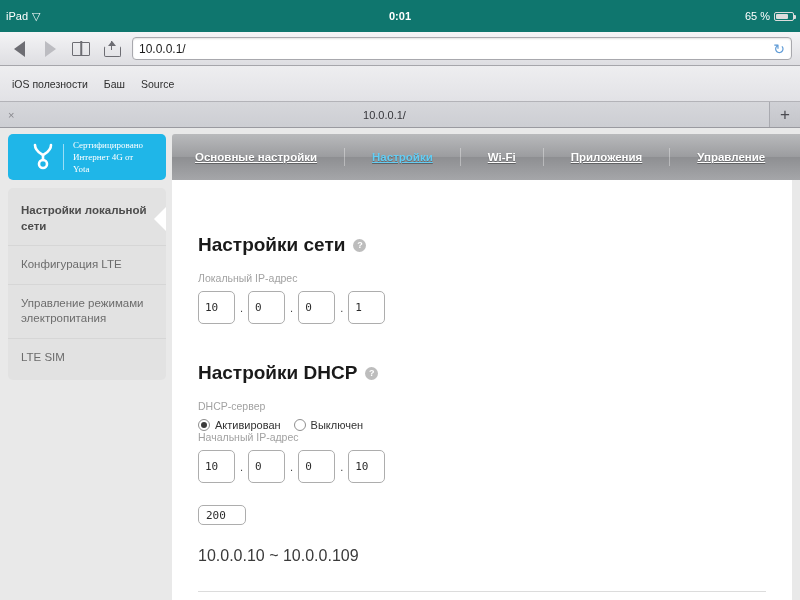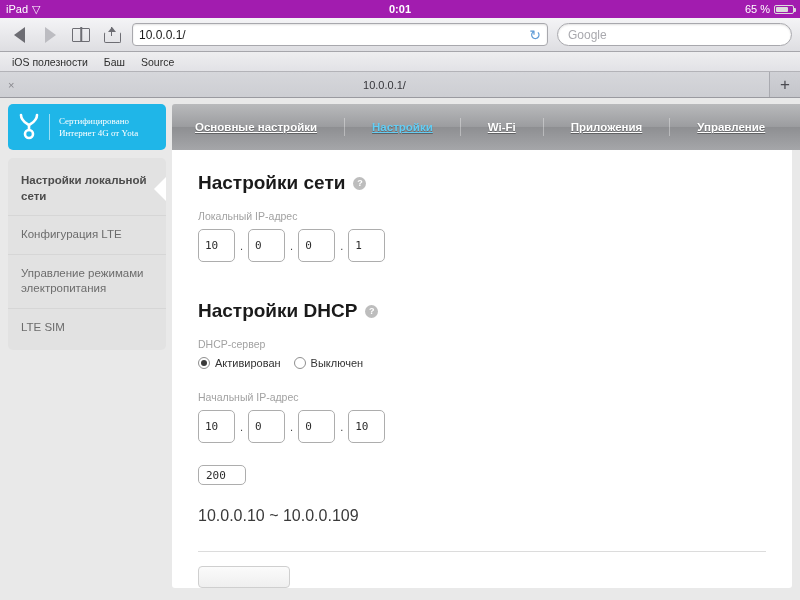--- a/index.html
+++ b/index.html
@@ -5,21 +5,21 @@
   * { box-sizing: border-box; margin: 0; padding: 0; }
   html, body {
     width: 800px; height: 600px;
     overflow: hidden;
     font-family: "Liberation Sans", sans-serif;
     background: #e8e8e8;
   }
 
   
   .status-bar {
-    height: 18px; background: #a21caf; color: #fff;
+    height: 32px; background: #0f766e; color: #fff;
     display: flex; align-items: center;
     font-size: 11px; padding: 0 6px;
     position: relative;
   }
   .sb-left { display: flex; align-items: center; gap: 4px; }
   .sb-center {
     position: absolute; left: 0; right: 0; text-align: center;
     font-size: 11px; font-weight: bold; pointer-events: none;
   }
   .sb-right {
@@ -87,21 +87,21 @@
   .search-field {
     width: 235px; height: 23px; background: #fff;
     border: 1px solid #a8a8ad; border-radius: 12px;
     display: flex; align-items: center; padding: 0 10px;
     font-size: 12px; color: #a9a9ae;
     box-shadow: inset 0 1px 2px rgba(0,0,0,.12);
   }
 
   
   .bookmarks-bar {
-    height: 20px;
+    height: 36px;
     background: linear-gradient(to bottom, #eeeef0 0%, #e2e2e6 100%);
     border-bottom: 1px solid #b3b3b8;
     display: flex; align-items: center; padding: 0 12px; gap: 16px;
   }
   .bm-item { font-size: 10.5px; color: #2e2e2e; white-space: nowrap; }
 
   
   .tab-bar {
     height: 26px;
     background: linear-gradient(to bottom, #c8c9ce 0%, #bcbdc3 100%);
@@ -128,21 +128,21 @@
   
   .page {
     height: calc(600px - 18px - 34px - 20px - 26px);
     background: #e9e9e9; overflow: hidden; position: relative;
   }
 
   
   .hdr { display: flex; align-items: flex-start; padding: 6px 8px 0 8px; }
   .logo {
     width: 158px; height: 46px; background: #1fb6e8; border-radius: 5px;
-    display: flex; align-items: center; gap: 9px; padding: 0 10px;
+    display: flex; align-items: center; gap: 9px; padding: 0 24px;
     flex: 0 0 auto;
   }
   .logo-mark { width: 22px; height: 28px; position: relative; flex: 0 0 auto; }
   .logo-div { width: 1px; height: 26px; background: rgba(255,255,255,.55); flex:0 0 auto; }
   .logo-txt {
     color: #fff; font-size: 9px; line-height: 1.35;
     font-family: "Liberation Serif", serif;
   }
   .navbar {
     flex: 1 1 auto; height: 46px; margin-left: 6px;
@@ -217,21 +217,21 @@
     border-right: 13px solid #fff;
   }
   .content {
     flex: 1 1 auto; margin-left: 6px; background: #fff;
     min-height: 430px; border-radius: 0 0 3px 3px;
     padding: 22px 26px 0 26px;
   }
 
   h1.sec {
     font-size: 19px; color: #1a1a1a; font-weight: bold;
-    display: flex; align-items: center; gap: 8px; margin-bottom: 16px;
+    display: flex; align-items: center; gap: 8px; margin-bottom: 16px; margin-top: 32px;
   }
   h1.sec.second { margin-top: 38px; }
   .help {
     width: 13px; height: 13px; border-radius: 50%; background: #bdbdbd;
     color: #fff; font-size: 9px; font-weight: bold;
     display: inline-flex; align-items: center; justify-content: center;
     line-height: 1; flex: 0 0 auto;
   }
   .fld-label { font-size: 10.5px; color: #a2a2a2; margin-bottom: 7px; }
   .ip-row { display: flex; align-items: center; gap: 4px; margin-bottom: 22px; }
@@ -241,21 +241,21 @@
     display: flex; align-items: center; padding-left: 6px;
     font-family: "DejaVu Sans Mono", monospace;
   }
   .ip-dot { font-size: 11px; color: #444; padding: 0 1px; }
   .num-box {
     width: 48px; height: 20px; border: 1px solid #adadad; border-radius: 5px;
     background: #fff; font-size: 11px; color: #2b2b2b;
     display: flex; align-items: center; padding-left: 7px;
     font-family: "DejaVu Sans Mono", monospace; margin-bottom: 22px;
   }
-  .radio-row { display: flex; align-items: center; gap: 7px; margin-bottom: 22px; }
+  .radio-row { display: flex; align-items: center; gap: 7px; }
   .radio-opt { display: flex; align-items: center; gap: 5px; margin-right: 6px; }
   .radio {
     width: 12px; height: 12px; border-radius: 50%;
     border: 1px solid #8f8f8f; background: #fff;
     display: inline-flex; align-items: center; justify-content: center;
     flex: 0 0 auto;
   }
   .radio.on::after {
     content:""; width: 6px; height: 6px; border-radius: 50%; background: #3b3b3b;
   }
@@ -296,23 +296,20 @@
     </span>
   <span class="nav-ico">
     <span class="share-ico">
         <span class="box"></span>
         <span class="arr"></span>
       </span>
   </span>
   <div class="url-field">
     <span class="url-text">10.0.0.1/</span>
     <span class="reload-ico">↻</span>
-  </div>
-  <div class="search-field">
-    <span>Google</span>
   </div>
 </div>
 
 <div class="bookmarks-bar">
   <span class="bm-item">iOS полезности</span>
   <span class="bm-item">Баш</span>
   <span class="bm-item">Source</span>
 </div>
 
 <div class="tab-bar">

